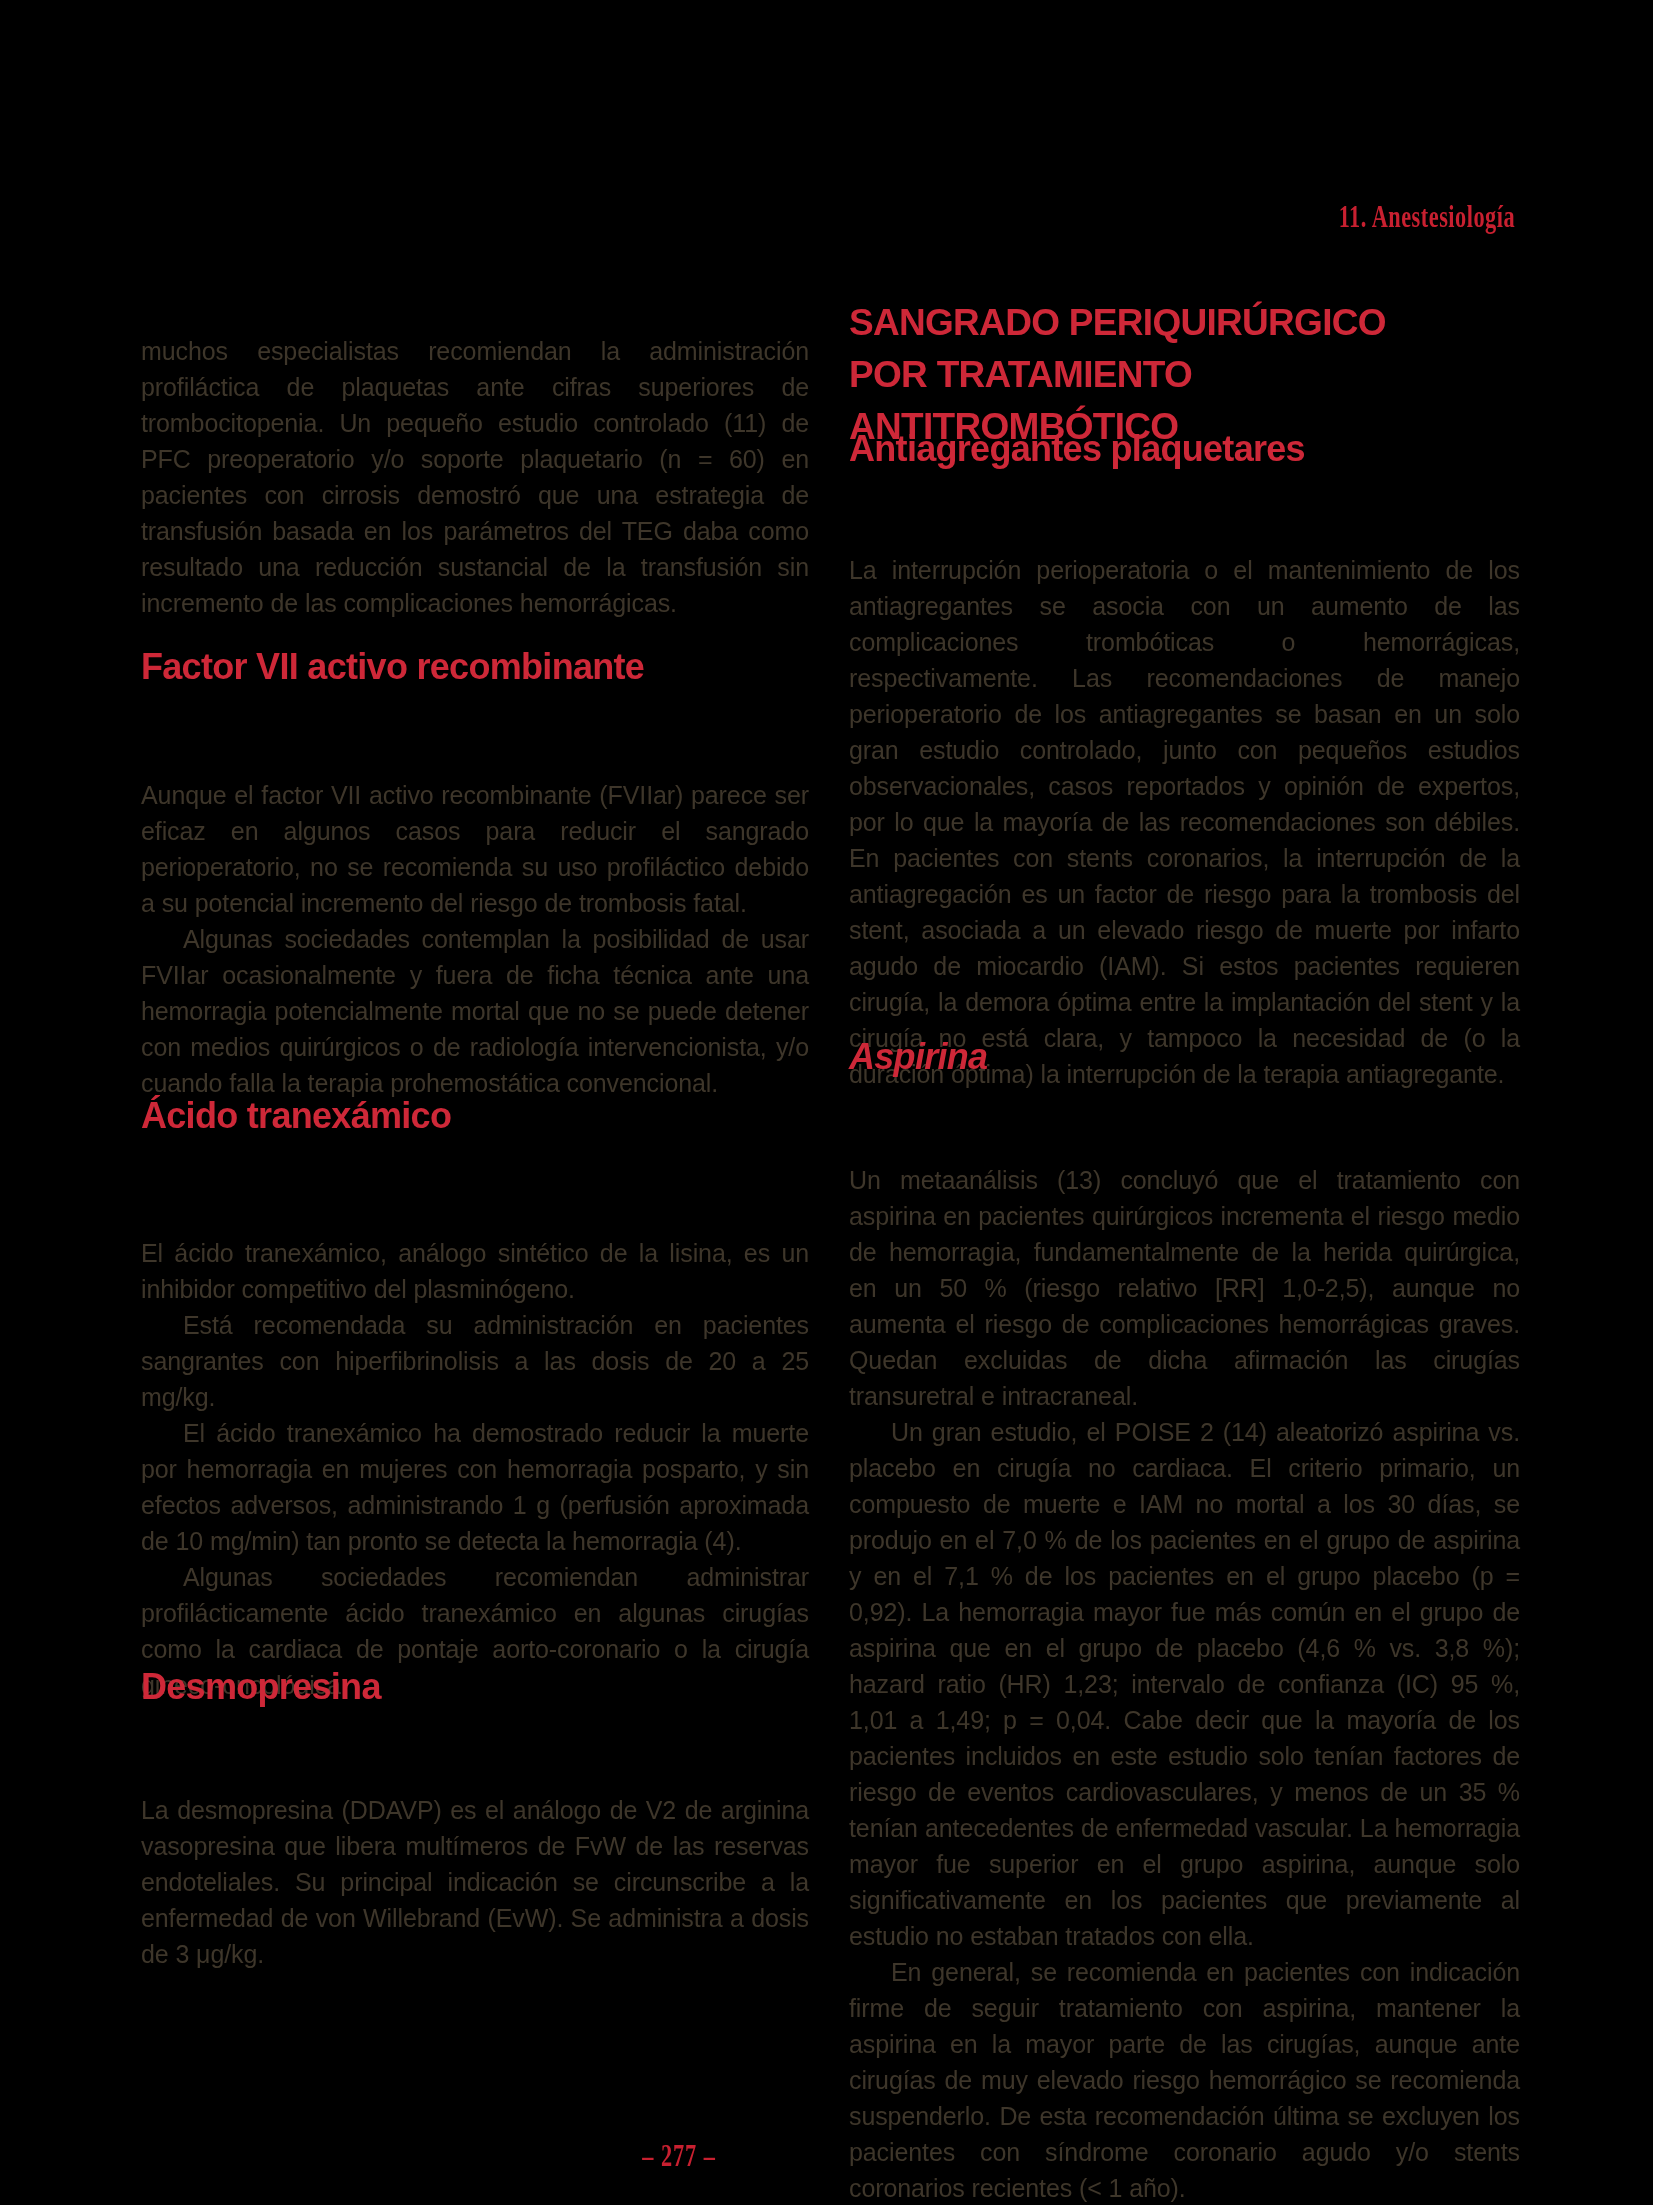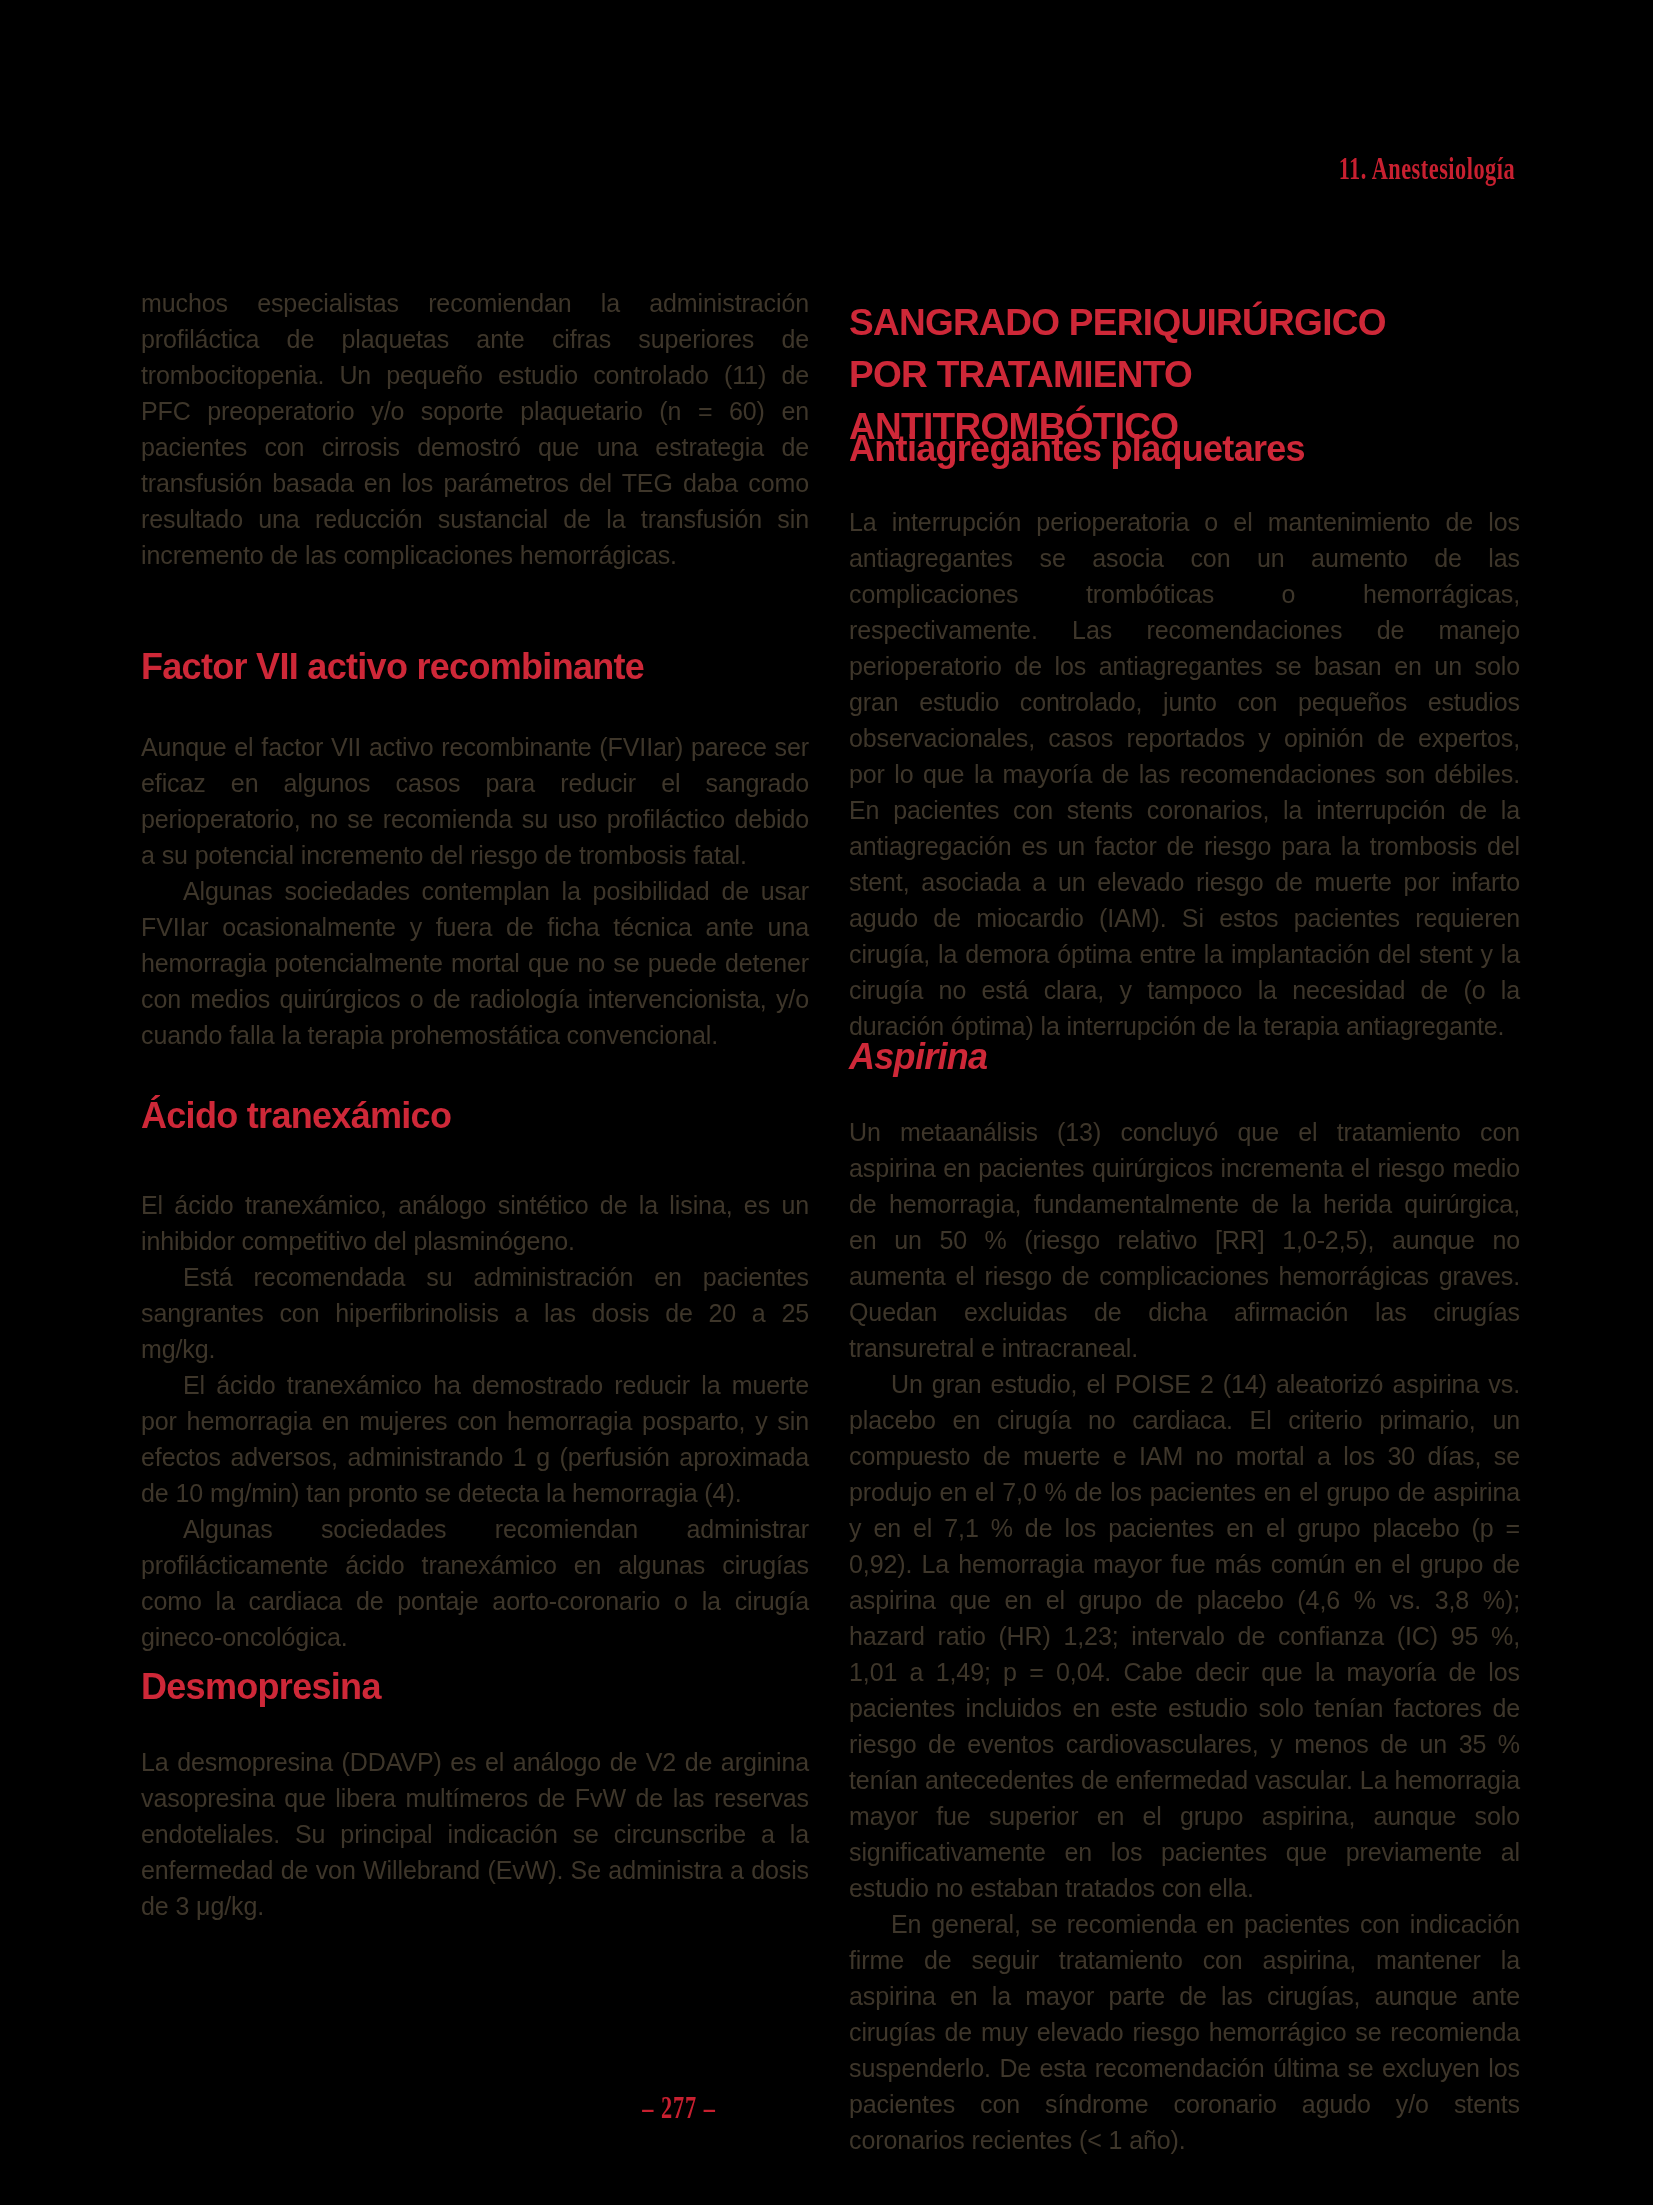--- a/index.html
+++ b/index.html
@@ -10,21 +10,21 @@
   }
   html,body{margin:0;padding:0;background:var(--bg);}
   .page{
     position:relative;
     width:1654px;
     height:2205px;
     background:var(--bg);
     font-family:"Liberation Sans",sans-serif;
     overflow:hidden;
   }
-  .abs{position:absolute;}
+  .abs{position:absolute;margin-top:48px;}
   
   .display{
     font-family:"Liberation Serif",serif;
     color:var(--display-red);
     font-size:31px;
     font-weight:bold;
     white-space:nowrap;
   }
   .running-header{
     top:151px;

